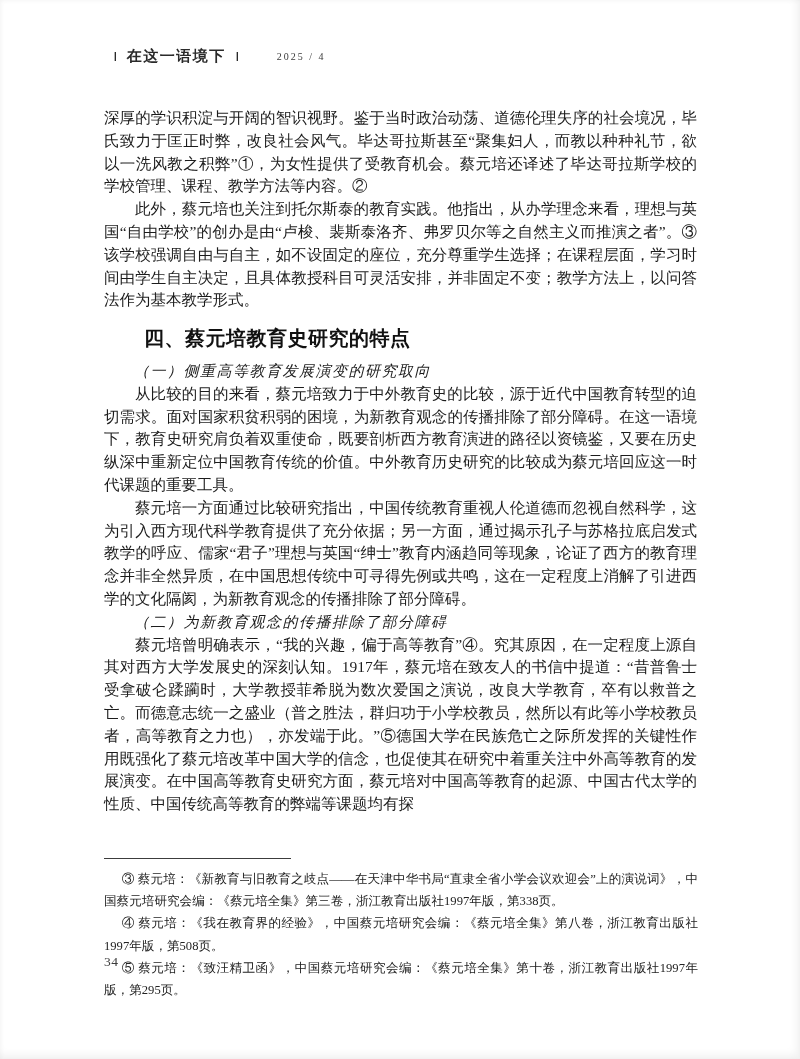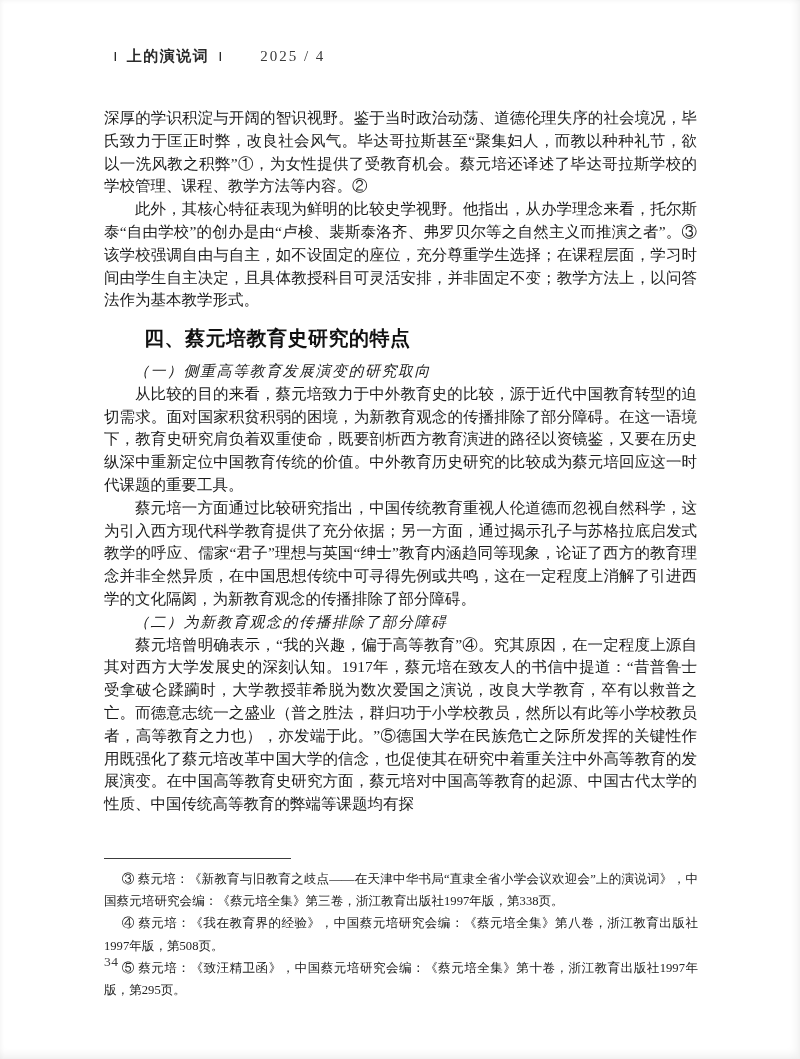--- a/index.html
+++ b/index.html
@@ -35,21 +35,21 @@
   .journal-title{
     font-family:"Liberation Sans","DejaVu Sans",sans-serif;
     font-weight:700;
     letter-spacing:1.5px;
     font-size:15px;
   }
   .issue{
     margin-left:28px;
     letter-spacing:2px;
     color:#3a3a3a;
-    font-size:15px;
+    font-size:10px;
   }
   
   .content{
     position:absolute;
     top:107px;left:104px;width:593px;
     font-size:15.5px;
     line-height:22.8px;
     text-align:justify;
   }
   .content p{margin:0;font-family:Liberation Serif, serif;}
@@ -96,28 +96,28 @@
     letter-spacing:.5px;
   }
 </style>
 </head>
 <body>
 
 <div class="page">
 
   <div class="header">
     <span class="bar">Ⅰ</span>
-    <span class="journal-title">上的演说词</span>
+    <span class="journal-title">在这一语境下</span>
     <span class="bar">Ⅰ</span>
     <span class="issue">2025 / 4</span>
   </div>
 
   <div class="content">
     <p class="para-continued">深厚的学识积淀与开阔的智识视野。鉴于当时政治动荡、道德伦理失序的社会境况，毕氏致力于匡正时弊，改良社会风气。毕达哥拉斯甚至“聚集妇人，而教以种种礼节，欲以一洗风教之积弊”①，为女性提供了受教育机会。蔡元培还译述了毕达哥拉斯学校的学校管理、课程、教学方法等内容。②</p>
-    <p class="para">此外，其核心特征表现为鲜明的比较史学视野。他指出，从办学理念来看，托尔斯泰“自由学校”的创办是由“卢梭、裴斯泰洛齐、弗罗贝尔等之自然主义而推演之者”。③该学校强调自由与自主，如不设固定的座位，充分尊重学生选择；在课程层面，学习时间由学生自主决定，且具体教授科目可灵活安排，并非固定不变；教学方法上，以问答法作为基本教学形式。</p>
+    <p class="para">此外，蔡元培也关注到托尔斯泰的教育实践。他指出，从办学理念来看，理想与英国“自由学校”的创办是由“卢梭、裴斯泰洛齐、弗罗贝尔等之自然主义而推演之者”。③该学校强调自由与自主，如不设固定的座位，充分尊重学生选择；在课程层面，学习时间由学生自主决定，且具体教授科目可灵活安排，并非固定不变；教学方法上，以问答法作为基本教学形式。</p>
     <p class="section-heading">四、蔡元培教育史研究的特点</p>
     <p class="subsection-heading">（一）侧重高等教育发展演变的研究取向</p>
     <p class="para">从比较的目的来看，蔡元培致力于中外教育史的比较，源于近代中国教育转型的迫切需求。面对国家积贫积弱的困境，为新教育观念的传播排除了部分障碍。在这一语境下，教育史研究肩负着双重使命，既要剖析西方教育演进的路径以资镜鉴，又要在历史纵深中重新定位中国教育传统的价值。中外教育历史研究的比较成为蔡元培回应这一时代课题的重要工具。</p>
     <p class="para">蔡元培一方面通过比较研究指出，中国传统教育重视人伦道德而忽视自然科学，这为引入西方现代科学教育提供了充分依据；另一方面，通过揭示孔子与苏格拉底启发式教学的呼应、儒家“君子”理想与英国“绅士”教育内涵趋同等现象，论证了西方的教育理念并非全然异质，在中国思想传统中可寻得先例或共鸣，这在一定程度上消解了引进西学的文化隔阂，为新教育观念的传播排除了部分障碍。</p>
     <p class="subsection-heading">（二）为新教育观念的传播排除了部分障碍</p>
     <p class="para">蔡元培曾明确表示，“我的兴趣，偏于高等教育”④。究其原因，在一定程度上源自其对西方大学发展史的深刻认知。1917年，蔡元培在致友人的书信中提道：“昔普鲁士受拿破仑蹂躏时，大学教授菲希脱为数次爱国之演说，改良大学教育，卒有以救普之亡。而德意志统一之盛业（普之胜法，群归功于小学校教员，然所以有此等小学校教员者，高等教育之力也），亦发端于此。”⑤德国大学在民族危亡之际所发挥的关键性作用既强化了蔡元培改革中国大学的信念，也促使其在研究中着重关注中外高等教育的发展演变。在中国高等教育史研究方面，蔡元培对中国高等教育的起源、中国古代太学的性质、中国传统高等教育的弊端等课题均有探</p>
   </div>
 
   <div class="footnotes">
     <div class="footnote-divider"></div>

